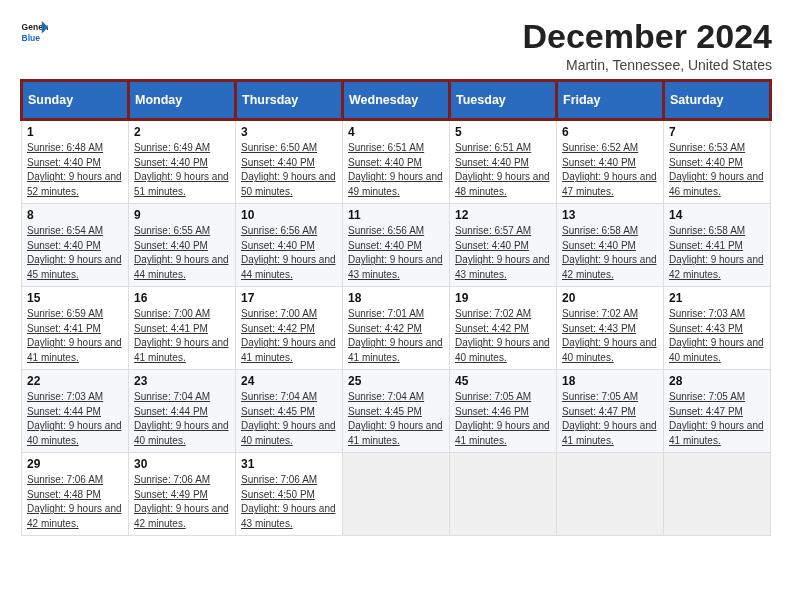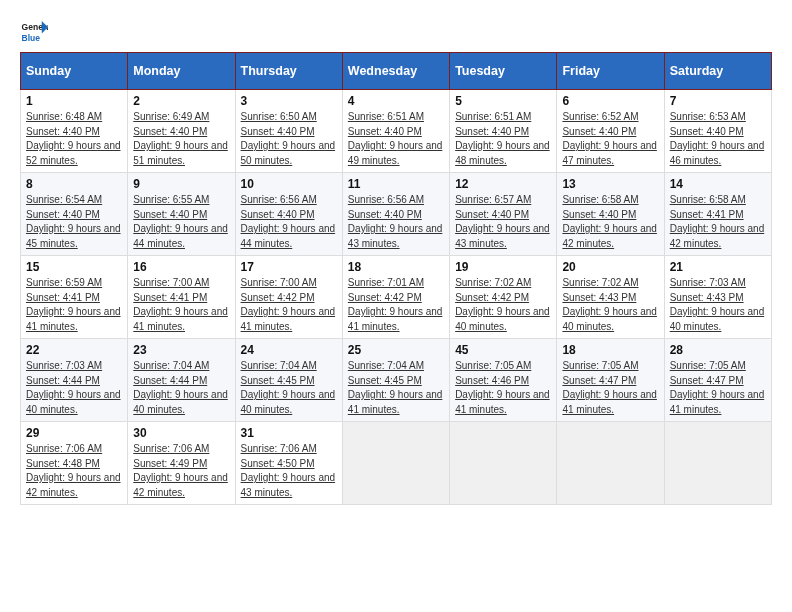--- a/index.html
+++ b/index.html
@@ -47,21 +47,21 @@
       border-collapse: collapse;
       table-layout: fixed;
     }
     thead tr th {
       background-color: #2a6abf;
       color: #fff;
       font-size: 12.5px;
       font-weight: bold;
       padding: 11px 5px;
       text-align: left;
-      border: 1px solid #7f1d1d;
+      border: 3px solid #7f1d1d;
     }
     tbody tr td {
       vertical-align: top;
       font-size: 10px;
       color: #333;
       padding: 4px 5px 4px 5px;
       border: 1px solid #ddd;
       height: 78px;
       background: #fff;
     }
@@ -91,20 +91,24 @@
 <div class="container">
   <div class="header-row">
     <div class="logo">
       <svg class="logo-icon" viewBox="0 0 36 36">
         <rect x="0" y="0" width="36" height="36" fill="white"></rect>
         <text x="2" y="16" font-size="11" font-weight="bold" fill="#222" font-family="Arial">General</text>
         <text x="2" y="29" font-size="11" font-weight="bold" fill="#1a6abf" font-family="Arial">Blue</text>
         <polygon points="28,4 36,12 28,20" fill="#1a6abf"></polygon>
       </svg>
     </div>
+    <div class="title-block">
+      <div class="month-title">December 2024</div>
+      <div class="location">Martin, Tennessee, United States</div>
+    </div>
   </div>
 
   <table>
     <thead>
       <tr>
 
       <th>Sunday</th>
           <th>Monday</th>
           <th>Thursday</th>
           <th>Wednesday</th>

